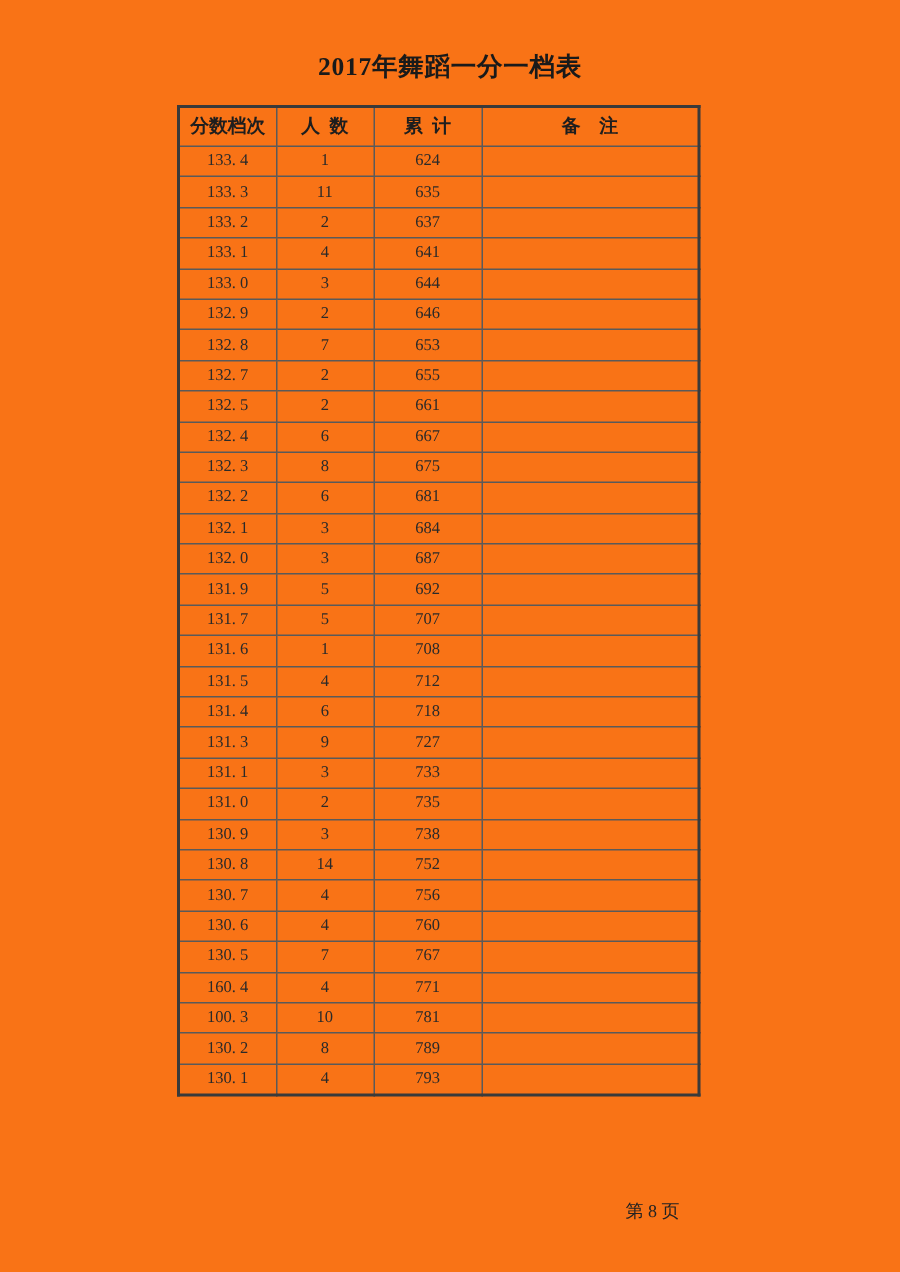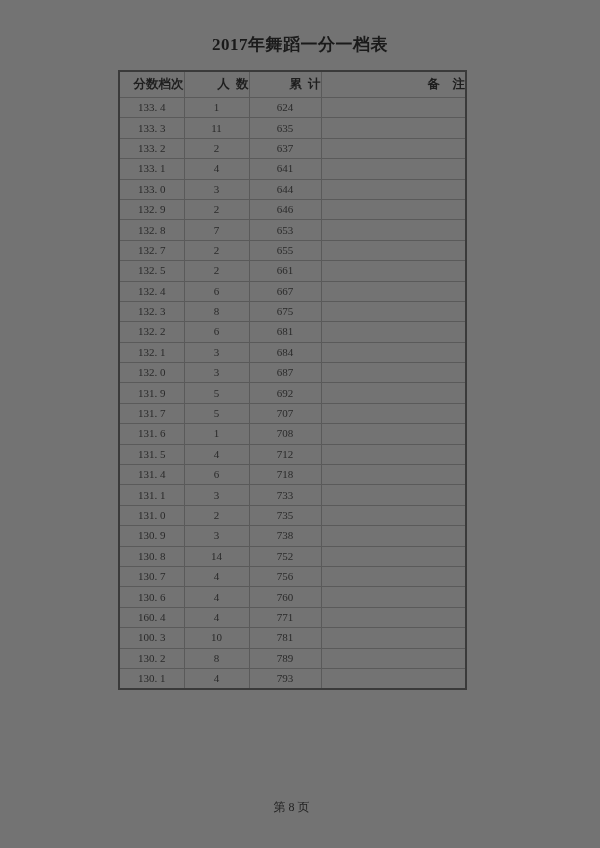--- a/index.html
+++ b/index.html
@@ -4,21 +4,21 @@
 <style>
   html, body {
     margin: 0;
     padding: 0;
     background: #ffffff;
   }
   .page {
     position: relative;
     width: 600px;
     height: 848px;
-    background: #737373;
+    background: #f97316;
     font-family: "Liberation Serif", "DejaVu Serif", serif;
     overflow: hidden;
   }
   .title {
     position: absolute;
     top: 33px;
     left: 0;
     width: 600px;
     margin: 0;
     text-align: center;
@@ -45,34 +45,33 @@
     text-align: center;
     vertical-align: middle;
     white-space: pre;
     overflow: hidden;
   }
   .score-table thead th {
     height: 25px;
     font-size: 12.5px;
     font-weight: bold;
     color: #1e1e1e;
-    text-align: right;
   }
   .score-table tbody td {
     height: 19.4px;
     font-size: 11px;
     color: #2a2a2a;
     line-height: 1;
   }
   .footer {
     position: absolute;
     top: 799px;
-    left: 118px;
+    left: 106px;
     width: 347px;
-    text-align: center;
+    text-align: right;
     font-size: 12px;
     color: #222222;
     white-space: pre;
     font-family: Liberation Serif, serif;
   }
 </style>
 </head>
 <body>
 
 <div class="page">
@@ -203,20 +202,26 @@
           <td>712</td>
           <td></td>
         </tr>
         <tr>
           <td>131. 4</td>
           <td>6</td>
           <td>718</td>
           <td></td>
         </tr>
         <tr>
+          <td>131. 3</td>
+          <td>9</td>
+          <td>727</td>
+          <td></td>
+        </tr>
+        <tr>
           <td>131. 1</td>
           <td>3</td>
           <td>733</td>
           <td></td>
         </tr>
         <tr>
           <td>131. 0</td>
           <td>2</td>
           <td>735</td>
           <td></td>
@@ -239,20 +244,26 @@
           <td>756</td>
           <td></td>
         </tr>
         <tr>
           <td>130. 6</td>
           <td>4</td>
           <td>760</td>
           <td></td>
         </tr>
         <tr>
+          <td>130. 5</td>
+          <td>7</td>
+          <td>767</td>
+          <td></td>
+        </tr>
+        <tr>
           <td>160. 4</td>
           <td>4</td>
           <td>771</td>
           <td></td>
         </tr>
         <tr>
           <td>100. 3</td>
           <td>10</td>
           <td>781</td>
           <td></td>

